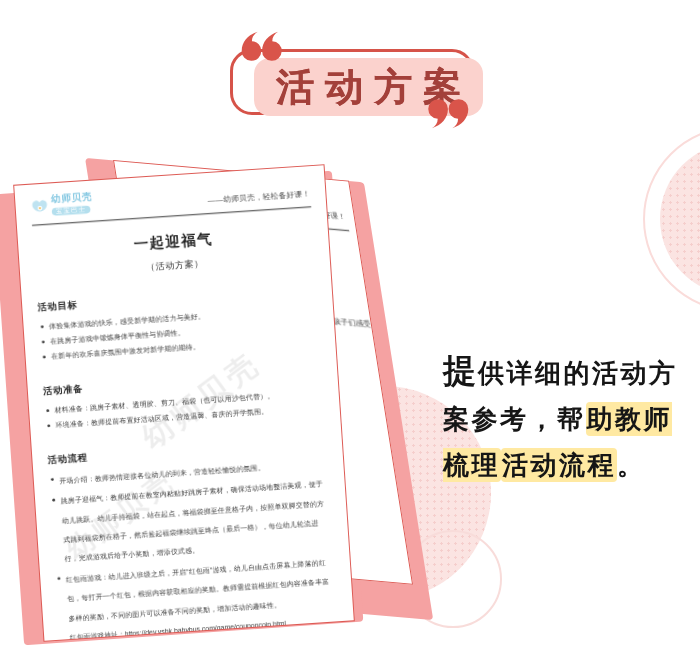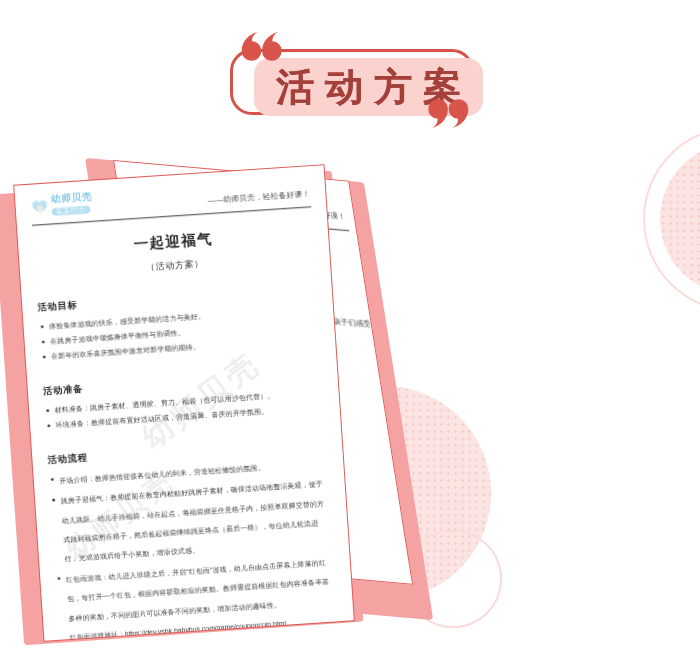--- a/index.html
+++ b/index.html
@@ -161,14 +161,17 @@
       <path d="M50 1 C37 5 28 15 28 27 a13.5 13.5 0 1 0 14 -13 C42 8 45 4 50 1 Z"></path>
     </svg>
   </div>
   <div class="quote quote-close">
     <svg viewBox="0 0 64 44" fill="currentColor">
       <path d="M22 1 C9 5 0 15 0 27 a13.5 13.5 0 1 0 14 -13 C14 8 17 4 22 1 Z"></path>
       <path d="M50 1 C37 5 28 15 28 27 a13.5 13.5 0 1 0 14 -13 C42 8 45 4 50 1 Z"></path>
     </svg>
   </div>
 
+  <div class="intro">
+    <span class="lead">提</span><span>供详细的活动方案</span><span>参考，帮</span><span class="hl">助教师梳理</span><span class="hl">活动流程</span><span>。</span>
+  </div>
 
 </div>
 
 </body></html>

